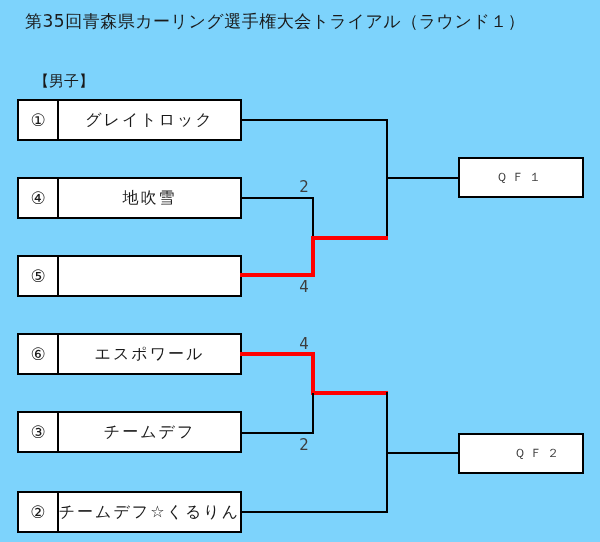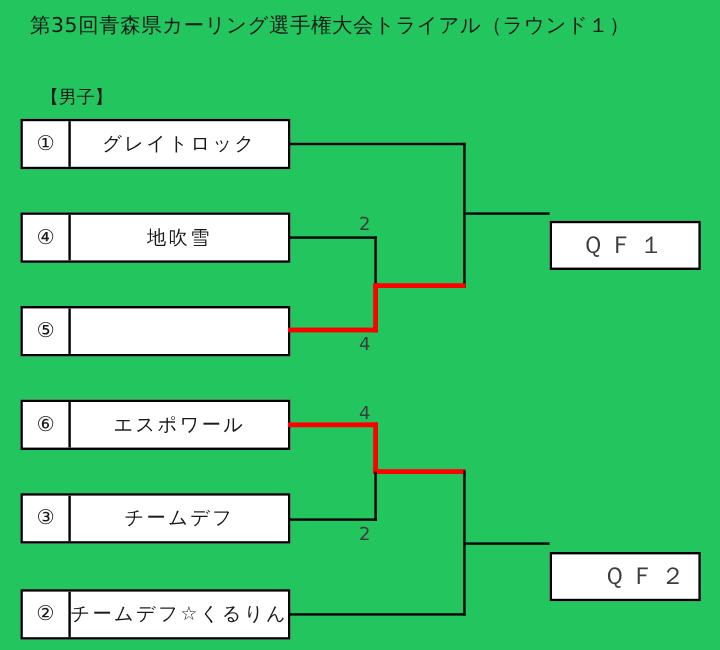--- a/index.html
+++ b/index.html
@@ -1,20 +1,20 @@
 <!DOCTYPE html>
 <html><head>
 <meta charset="utf-8">
 <style>
   html, body { margin: 0; padding: 0; background: #ffffff; }
   .stage {
     position: relative;
     width: 600px;
     height: 542px;
-    background: #22c55e;
+    background: #7dd3fc;
     font-family: "DejaVu Sans", "Liberation Sans", sans-serif;
     color: #1a1a1a;
     overflow: hidden;
   }
   .title {
     position: absolute;
     left: 25px; top: 10px;
     font-size: 17px;
     letter-spacing: 0.5px;
     color: #1a1a1a;
@@ -67,25 +67,24 @@
   .qf-box {
     position: absolute;
     left: 458px;
     width: 126px;
     height: 41px;
     border: 2px solid #000000;
     box-sizing: border-box;
     display: flex;
     align-items: center;
     justify-content: center;
-    font-size: 20px;
+    font-size: 12px;
     letter-spacing: 5px;
     color: #3d3d3d;
     background: #ffffff;
-    margin-top: 27px;
   }
   .qf1 { top: 157px; }
   .qf2 { top: 433px; padding-left: 36px; }
 
   .line { position: absolute; background: #000000; }
   .redline { position: absolute; background: #ff0000; }
 
   
   .u-seed1-out   { left: 240px; top: 119px; width: 148px; height: 2px; }
   .u-main-vert   { left: 386px; top: 119px; width: 2px;  height: 121px; }

